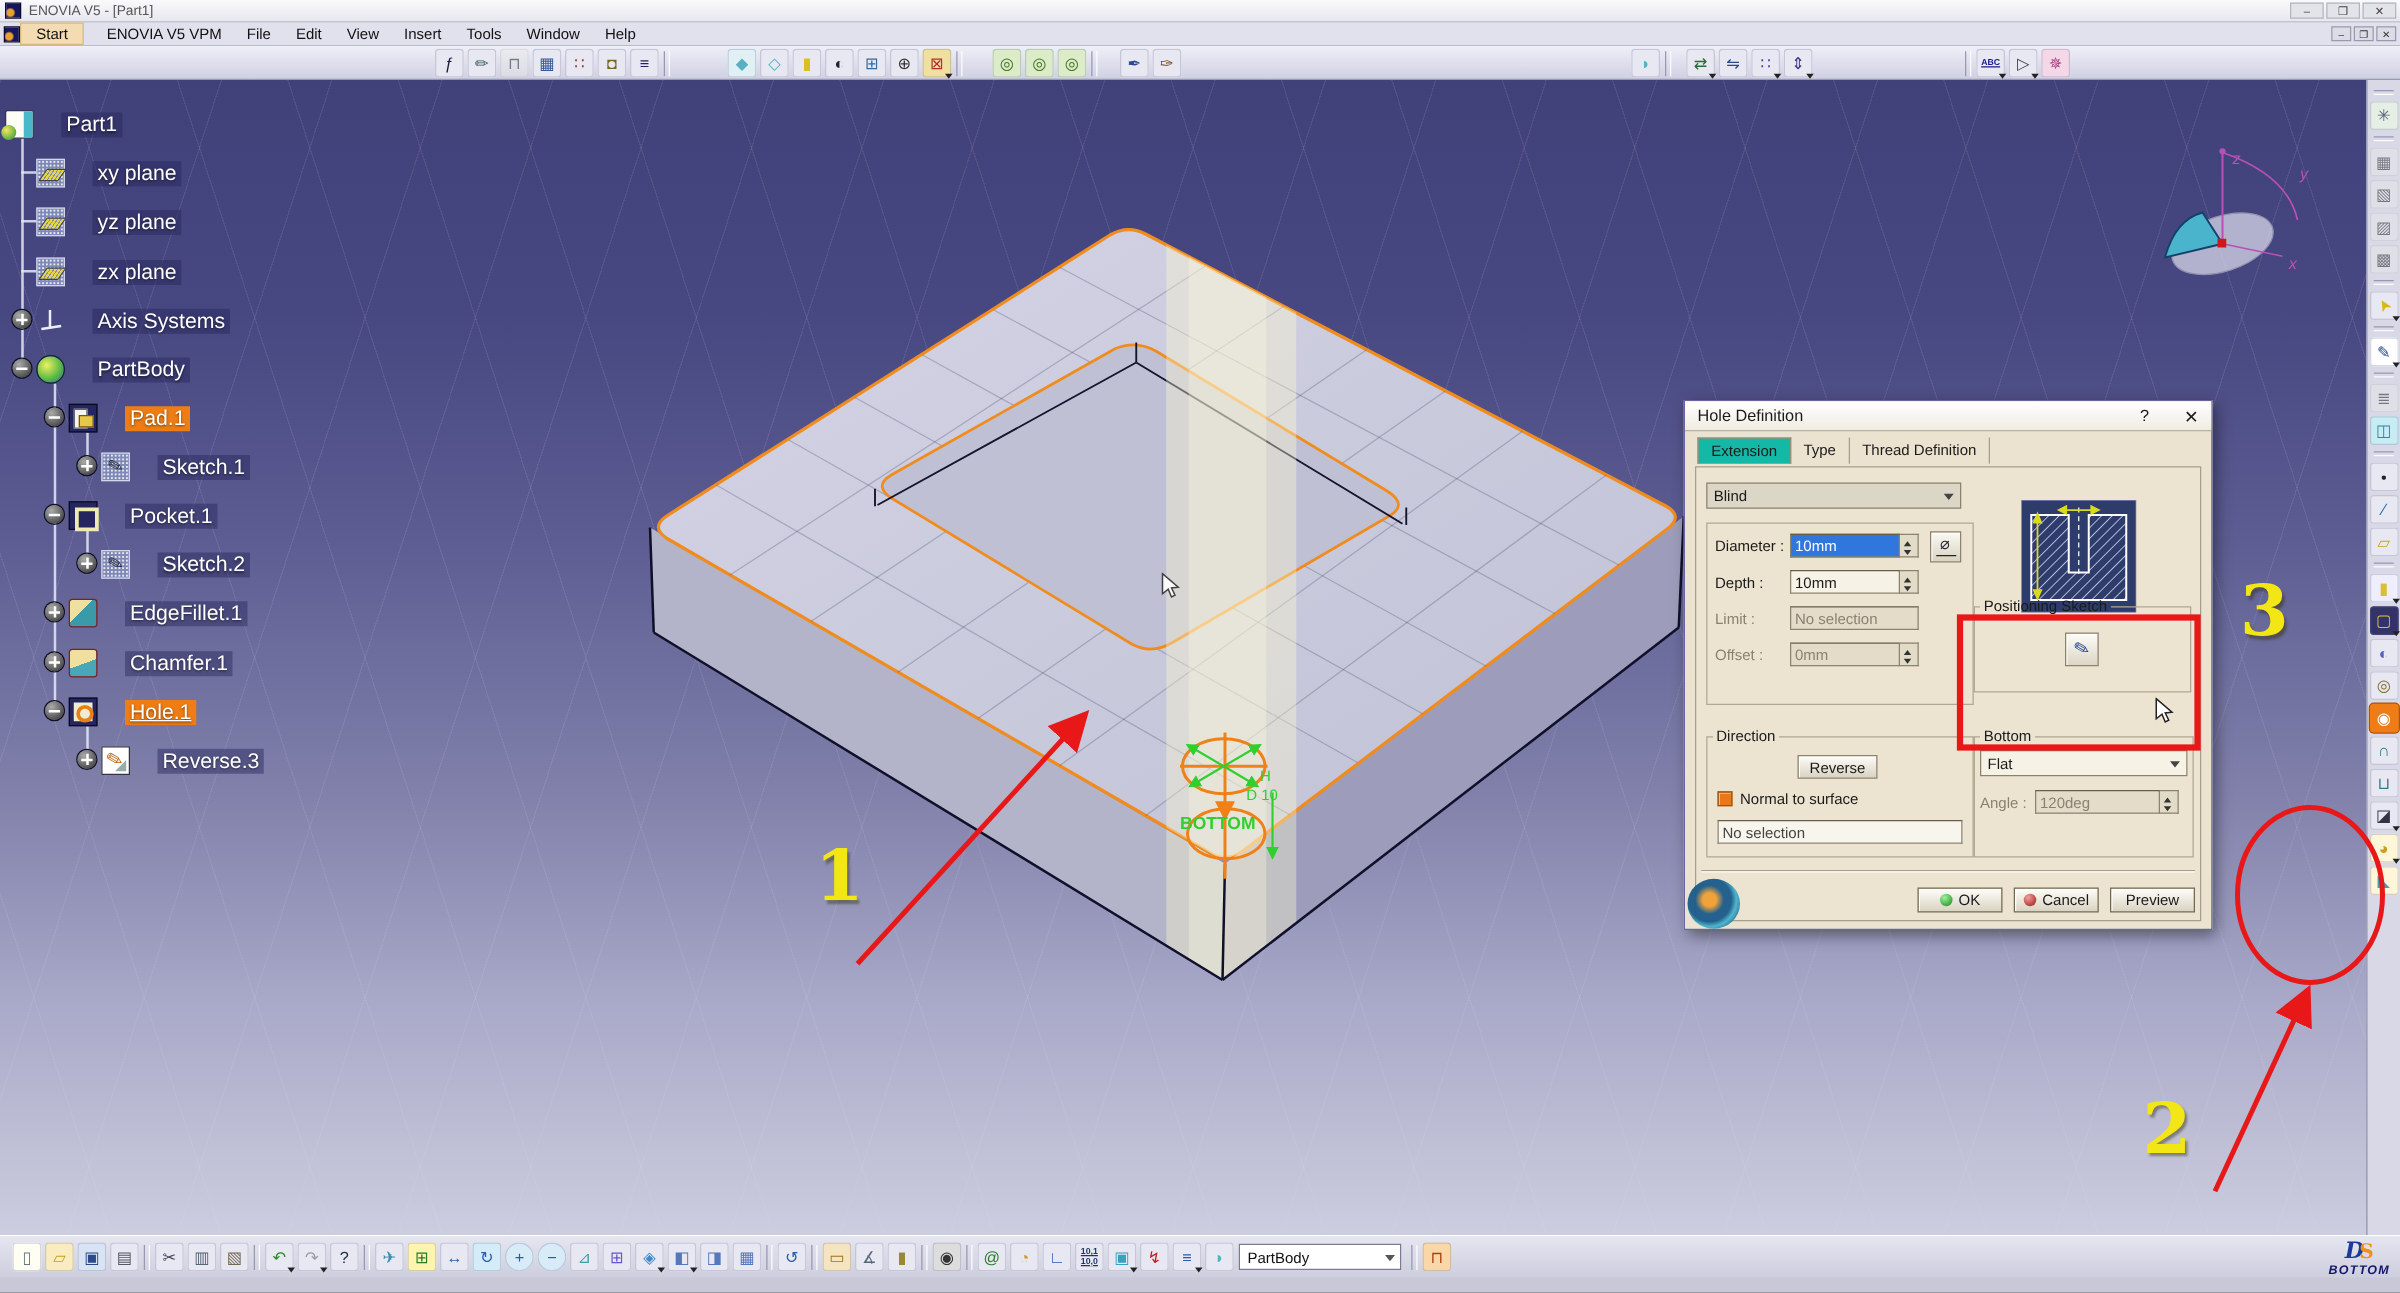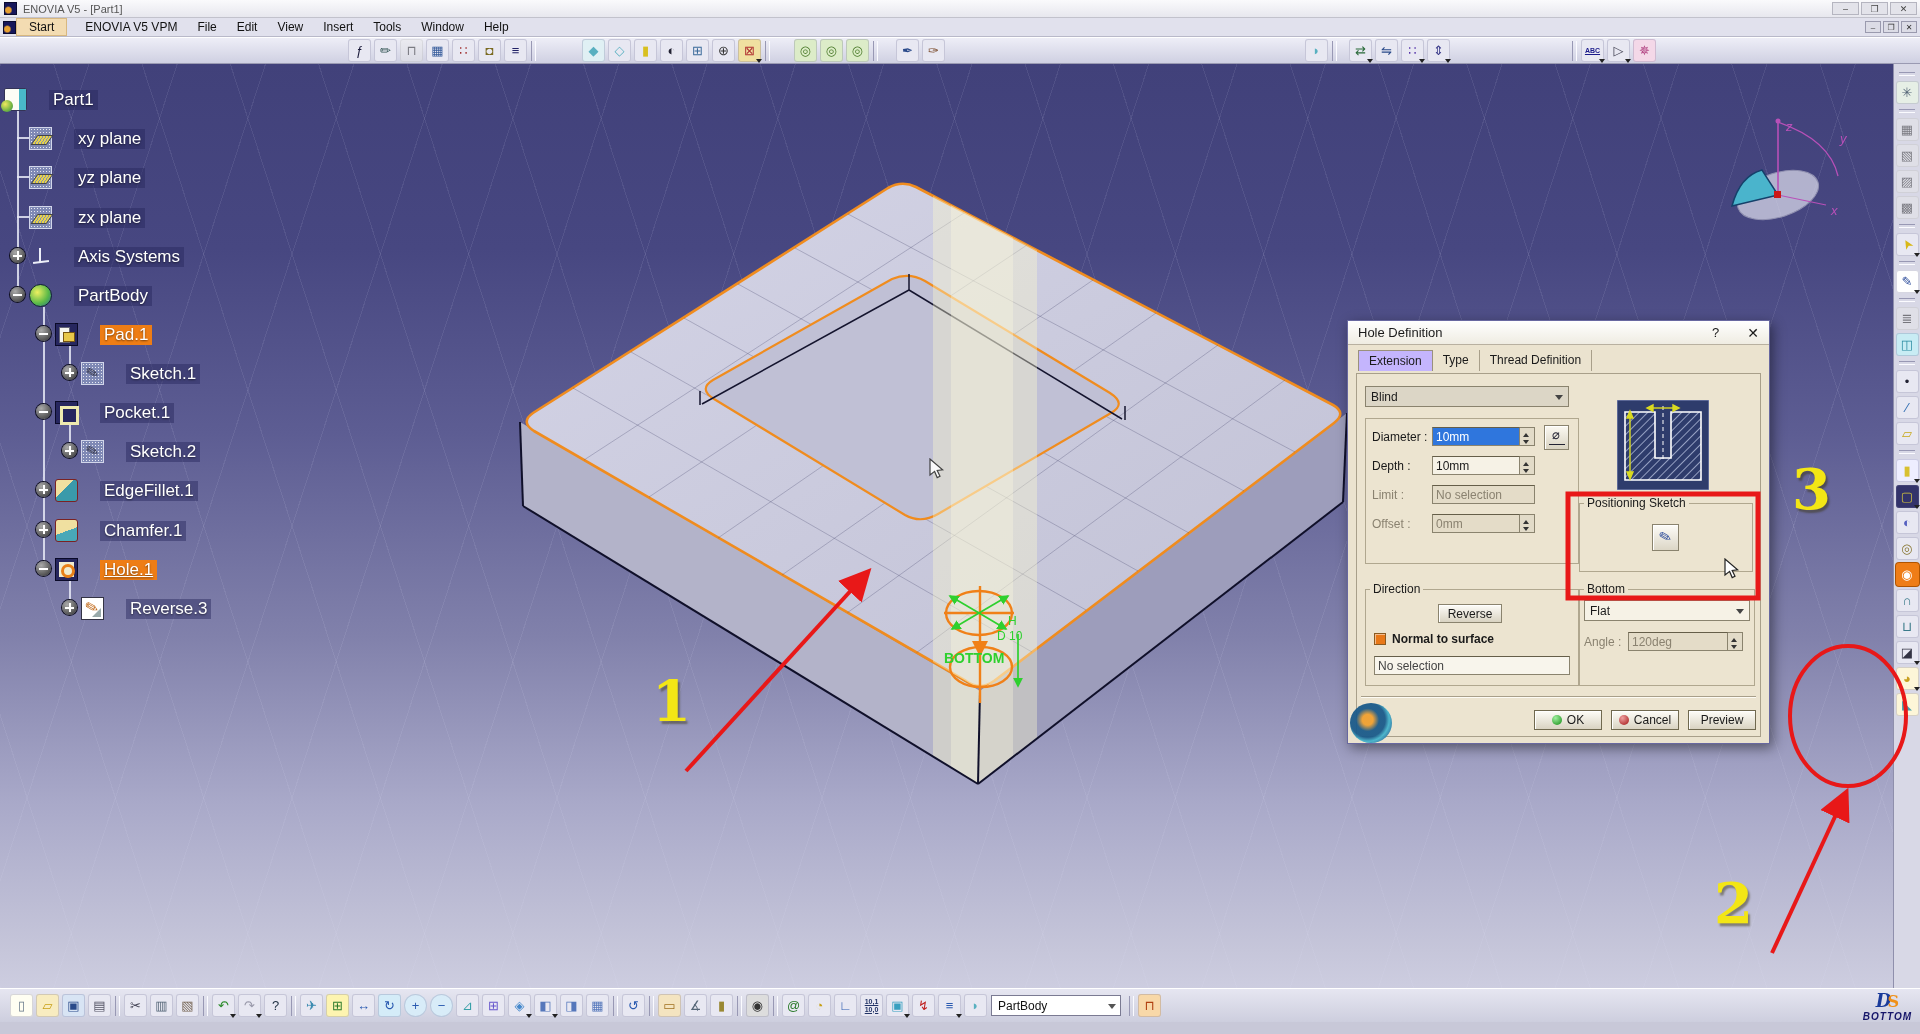--- a/index.html
+++ b/index.html
@@ -98,47 +98,47 @@
   .ti-sketch3::after{content:"✎";position:absolute;left:3px;top:0;font-size:16px;color:#c06818;transform:rotate(-15deg)}
 
   
   .dialog{position:absolute;left:1347px;top:320px;width:423px;height:424px;background:#ebe3cf;border:1px solid #6868a0;box-shadow:3px 4px 12px rgba(0,0,0,.45);z-index:20;font-size:12px;color:#1a1a1a}
   .dlg-title{height:24px;background:linear-gradient(#ffffff,#efece2);border-bottom:1px solid #b8b0a0;display:flex;align-items:center;padding:0 10px;font-size:13px}
   .dlg-help{margin-left:auto;margin-right:28px;cursor:pointer}
   .dlg-close{cursor:pointer;font-size:14px}
   .dlg-body{position:relative;height:398px}
   .tabs{position:absolute;left:10px;top:5px;display:flex;z-index:3}
   .tab{padding:3px 10px;border-right:1px solid #a89f8a;cursor:pointer}
-  .tab.active{background:#c4b5fd;border:1px solid #9a917c;border-bottom:none;position:relative;top:0px}
+  .tab.active{background:#14b8a6;border:1px solid #9a917c;border-bottom:none;position:relative;top:0px}
   .tabpage{position:absolute;left:8px;top:28px;right:8px;bottom:6px;border:1px solid #a89f8a;background:#ece4d0}
   .combo-blind{position:absolute;left:8px;top:12px;width:204px;height:21px;background:#dcd6c6;border:1px solid #8a836e;display:flex;align-items:center;padding:0 5px;cursor:pointer}
   .combo-blind .chev,.combo-flat .chev{position:absolute;right:5px;top:8px;width:0;height:0;border-left:4px solid transparent;border-right:4px solid transparent;border-top:5px solid #444}
   .fieldbox{position:absolute;left:8px;top:44px;width:214px;height:146px;border:1px solid #b0a78f}
   .frow{position:absolute;left:6px;display:flex;align-items:center}
   .flabel{width:60px;flex:none}
   .flabel.dis{color:#8a8270}
   .inp{height:19px;border:1px solid #8a836e;border-top-color:#655e49;background:#f6f2e6;font:12px "Liberation Sans",sans-serif;padding:0 3px;color:#1a1a1a}
   .inp.sel{background:#2f76dd;color:#fff}
   .inp.dis{background:#e4dcc8;color:#8a8270}
   .spin{width:15px;height:19px;display:flex;flex-direction:column;border:1px solid #8a836e;border-left:none;background:#e2dbc8;cursor:pointer}
   .spin span{flex:1;position:relative}
   .spin .up::before{content:"";position:absolute;left:3px;top:2px;border:3px solid transparent;border-bottom:4px solid #333}
   .spin .dn::before{content:"";position:absolute;left:3px;top:3px;border:3px solid transparent;border-top:4px solid #333}
   .dimbtn{position:absolute;left:178px;top:6px;width:25px;height:25px;background:linear-gradient(#fbf9f2,#d9d3c2);border:1px solid #8a836e;box-shadow:inset 1px 1px 0 #fff;cursor:pointer}
   .dimbtn::before{content:"⌀";position:absolute;left:7px;top:1px;font-size:13px;color:#223}
   .dimbtn::after{content:"";position:absolute;left:4px;bottom:4px;width:16px;height:1px;background:#223}
   .preview{position:absolute;left:260px;top:26px}
   fieldset{position:absolute;border:1px solid #b0a78f}
   legend{font-size:12px;padding:0 3px;margin-left:4px}
-  .fs-pos{left:222px;top:122px;width:174px;height:76px}
+  .fs-pos{left:222px;top:104px;width:174px;height:76px}
   .sketchbtn{position:absolute;left:72px;top:14px;width:27px;height:27px;background:linear-gradient(#fdfcf8,#dcd6c6);border:1px solid #8a836e;box-shadow:inset 1px 1px 0 #fff;cursor:pointer}
   .sketchbtn::before{content:"✎";position:absolute;left:6px;top:3px;font-size:15px;color:#2a4a9a;transform:rotate(-15deg)}
   .fs-dir{left:8px;top:208px;width:214px;height:104px}
   .revbtn{position:absolute;left:72px;top:8px;width:64px;height:19px;background:linear-gradient(#fdfcf8,#d9d3c2);border:1px solid #8a836e;box-shadow:inset 1px 1px 0 #fff;display:flex;align-items:center;justify-content:center;cursor:pointer}
-  .chkrow{position:absolute;left:8px;top:36px;display:flex;align-items:center;gap:6px;font-weight:bold}
+  .chkrow{position:absolute;left:8px;top:36px;display:flex;align-items:center;gap:6px;font-weight:normal}
   .chk{width:12px;height:12px;background:#e87818;border:1px solid #8a5a20;box-shadow:inset 1px 1px 0 rgba(255,255,255,.5);cursor:pointer}
   .dirinp{position:absolute;left:8px;top:60px}
   .fs-bot{left:222px;top:208px;width:176px;height:104px}
   .combo-flat{position:absolute;left:4px;top:4px;right:4px;height:21px;background:#f6f2e6;border:1px solid #8a836e;display:flex;align-items:center;padding:0 5px;cursor:pointer}
   .angrow{position:absolute;left:4px;top:36px;display:flex;align-items:center}
   .anglabel{width:44px;color:#8a8270}
   .dlg-sep{position:absolute;left:4px;right:4px;top:322px;border-top:1px solid #a89f8a;border-bottom:1px solid #fdfbf4}
   .btnrow{position:absolute;right:4px;top:336px;display:flex;gap:9px}
   .dbtn{width:68px;height:20px;display:flex;align-items:center;justify-content:center;gap:5px;background:linear-gradient(#fefdf8,#d9d3c2);border:1px solid #70694f;box-shadow:inset 1px 1px 0 #fff;font-size:12px;cursor:pointer}
   .ball{width:10px;height:10px;border-radius:50%;flex:none}

